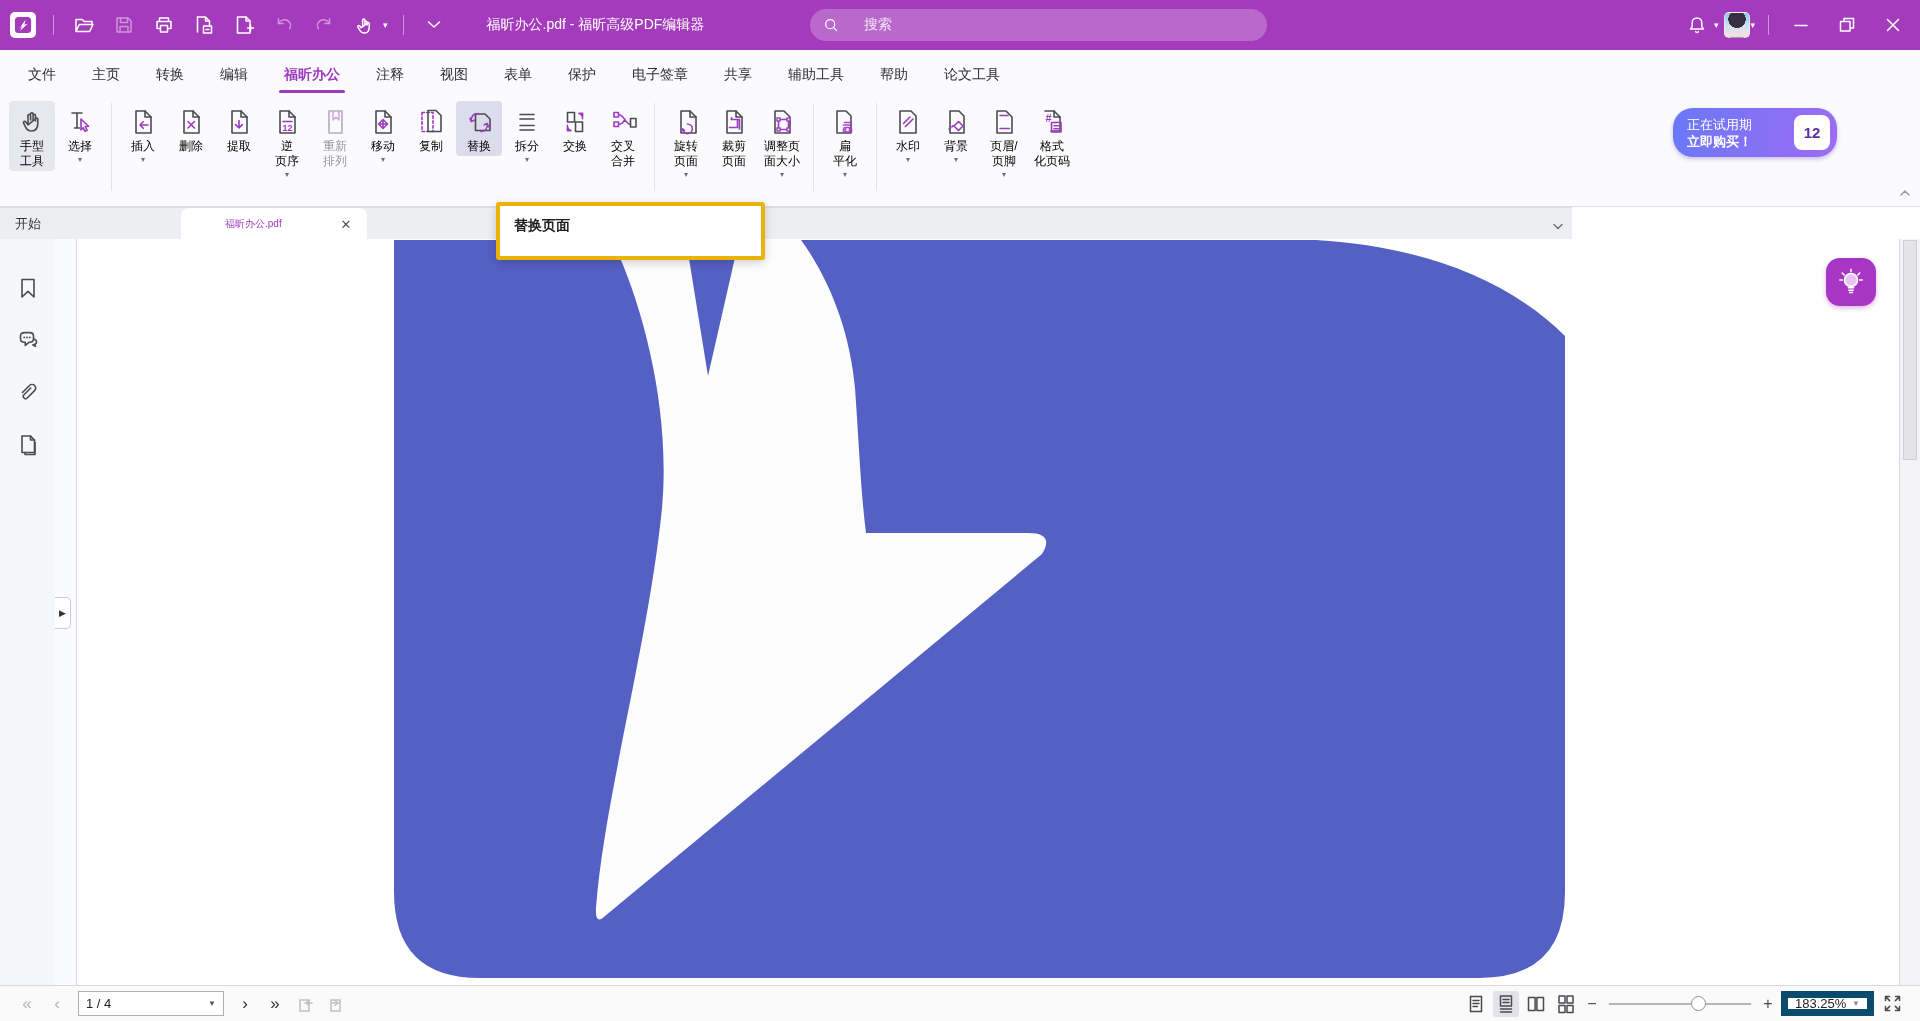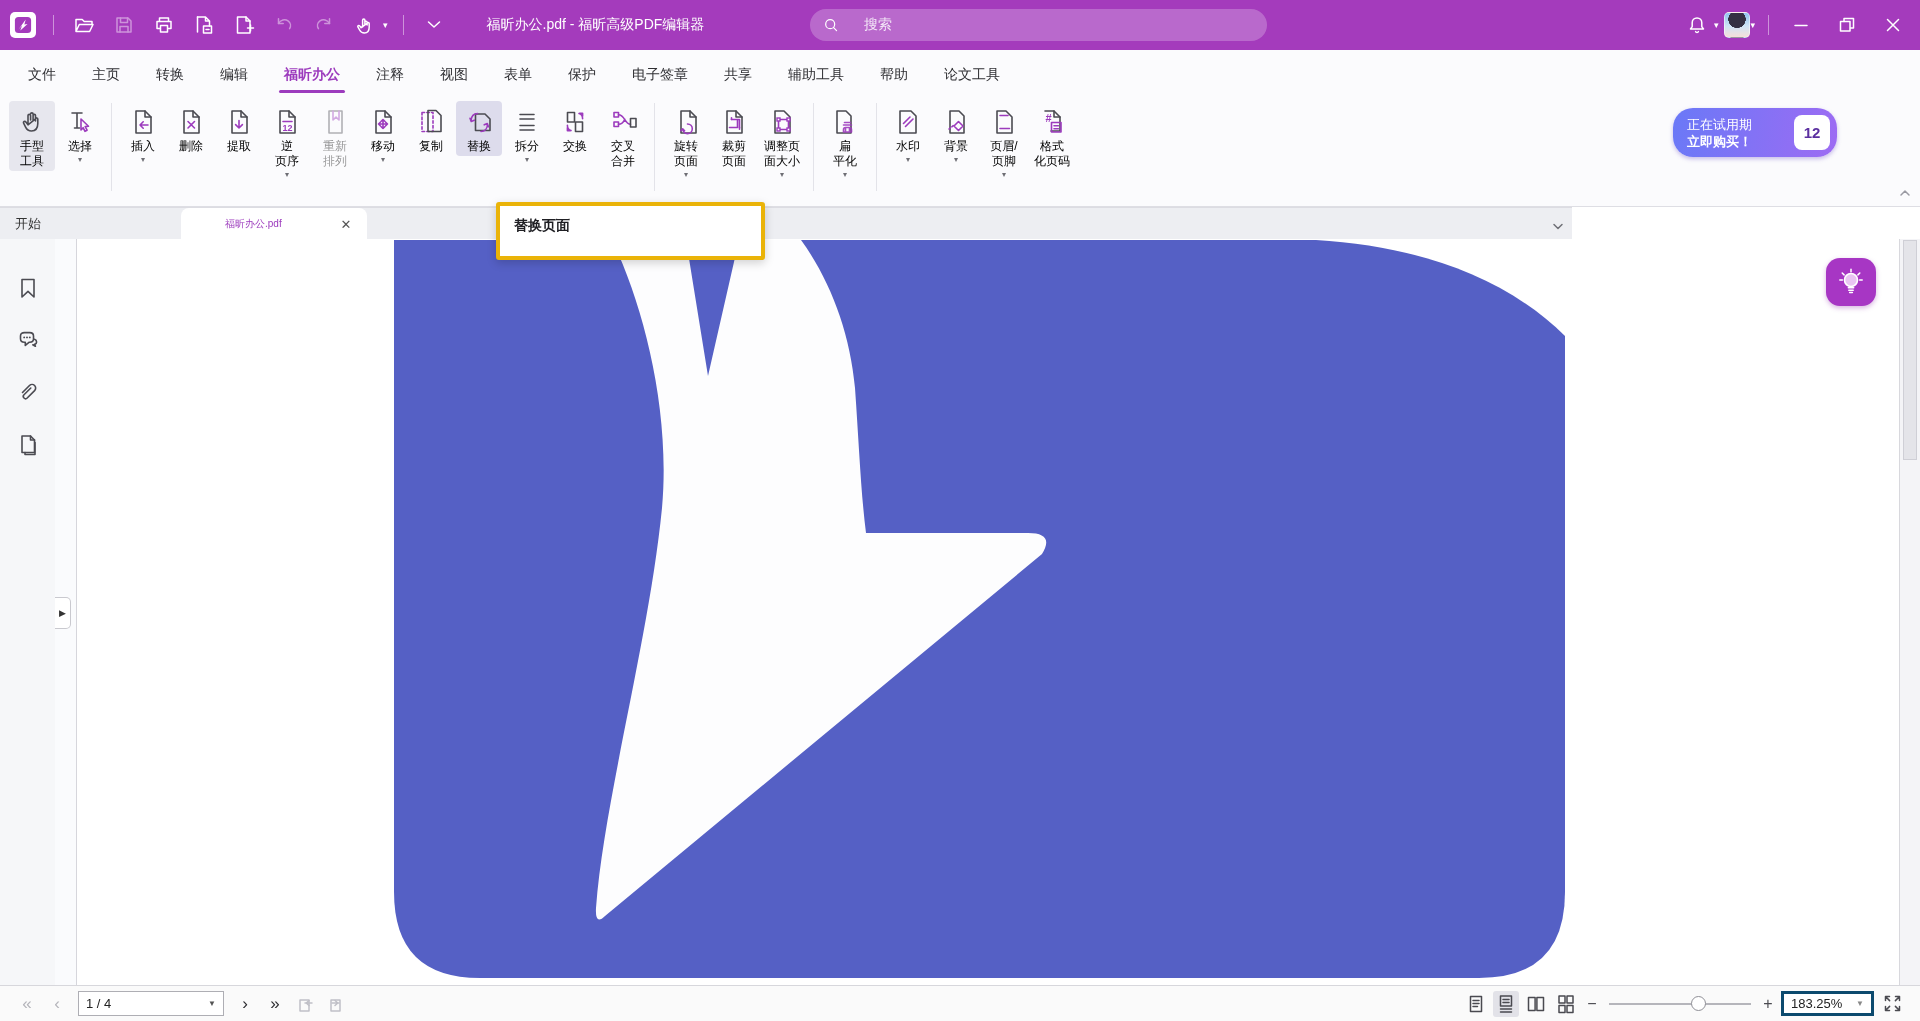--- a/index.html
+++ b/index.html
@@ -99,21 +99,21 @@
   .histicon{width:26px;height:22px;display:flex;align-items:center;justify-content:center;}
   .histicon svg{width:20px;height:20px;}
   .sb-right{position:absolute;right:16px;display:flex;align-items:center;gap:6px;}
   .viewicon{width:26px;height:26px;display:flex;align-items:center;justify-content:center;border-radius:3px;}
   .viewicon svg{width:20px;height:20px;}
   .viewicon.sel{background:#e2e2e8;}
   .zoom-minus,.zoom-plus{font-size:16px;color:#4a4a50;width:14px;text-align:center;}
   .slider{position:relative;width:142px;height:20px;margin:0 4px;}
   .slider .track{position:absolute;left:0;right:0;top:9px;height:2px;background:#b5b5bb;}
   .slider .thumb{position:absolute;left:58%;top:2px;width:15px;height:15px;border-radius:50%;background:#fff;border:1px solid #8f8f96;}
-  .zoombox{width:93px;height:25px;background:#fff;border:3px solid #0c4a6e;display:flex;align-items:center;justify-content:space-between;padding:0 7px;}
+  .zoombox{width:93px;height:25px;background:#fff;border:7px solid #0c4a6e;display:flex;align-items:center;justify-content:space-between;padding:0 7px;}
   .zoombox .zval{font-size:13px;color:#222;}
   .zoombox .pcaret{font-size:8px;color:#888;}
   .fsicon{width:24px;height:24px;display:flex;align-items:center;justify-content:center;}
   .fsicon svg{width:19px;height:19px;}
 
   
   .s{stroke:#4b4b52;fill:none;stroke-width:1.6;stroke-linecap:round;stroke-linejoin:round;}
   .a{stroke:var(--accent);fill:none;stroke-width:1.6;stroke-linecap:round;stroke-linejoin:round;}
   .af{fill:#fff;stroke:var(--accent);stroke-width:1.4;}
   .at{fill:var(--accent);font-family:"Liberation Sans",sans-serif;font-size:9px;font-weight:bold;}

